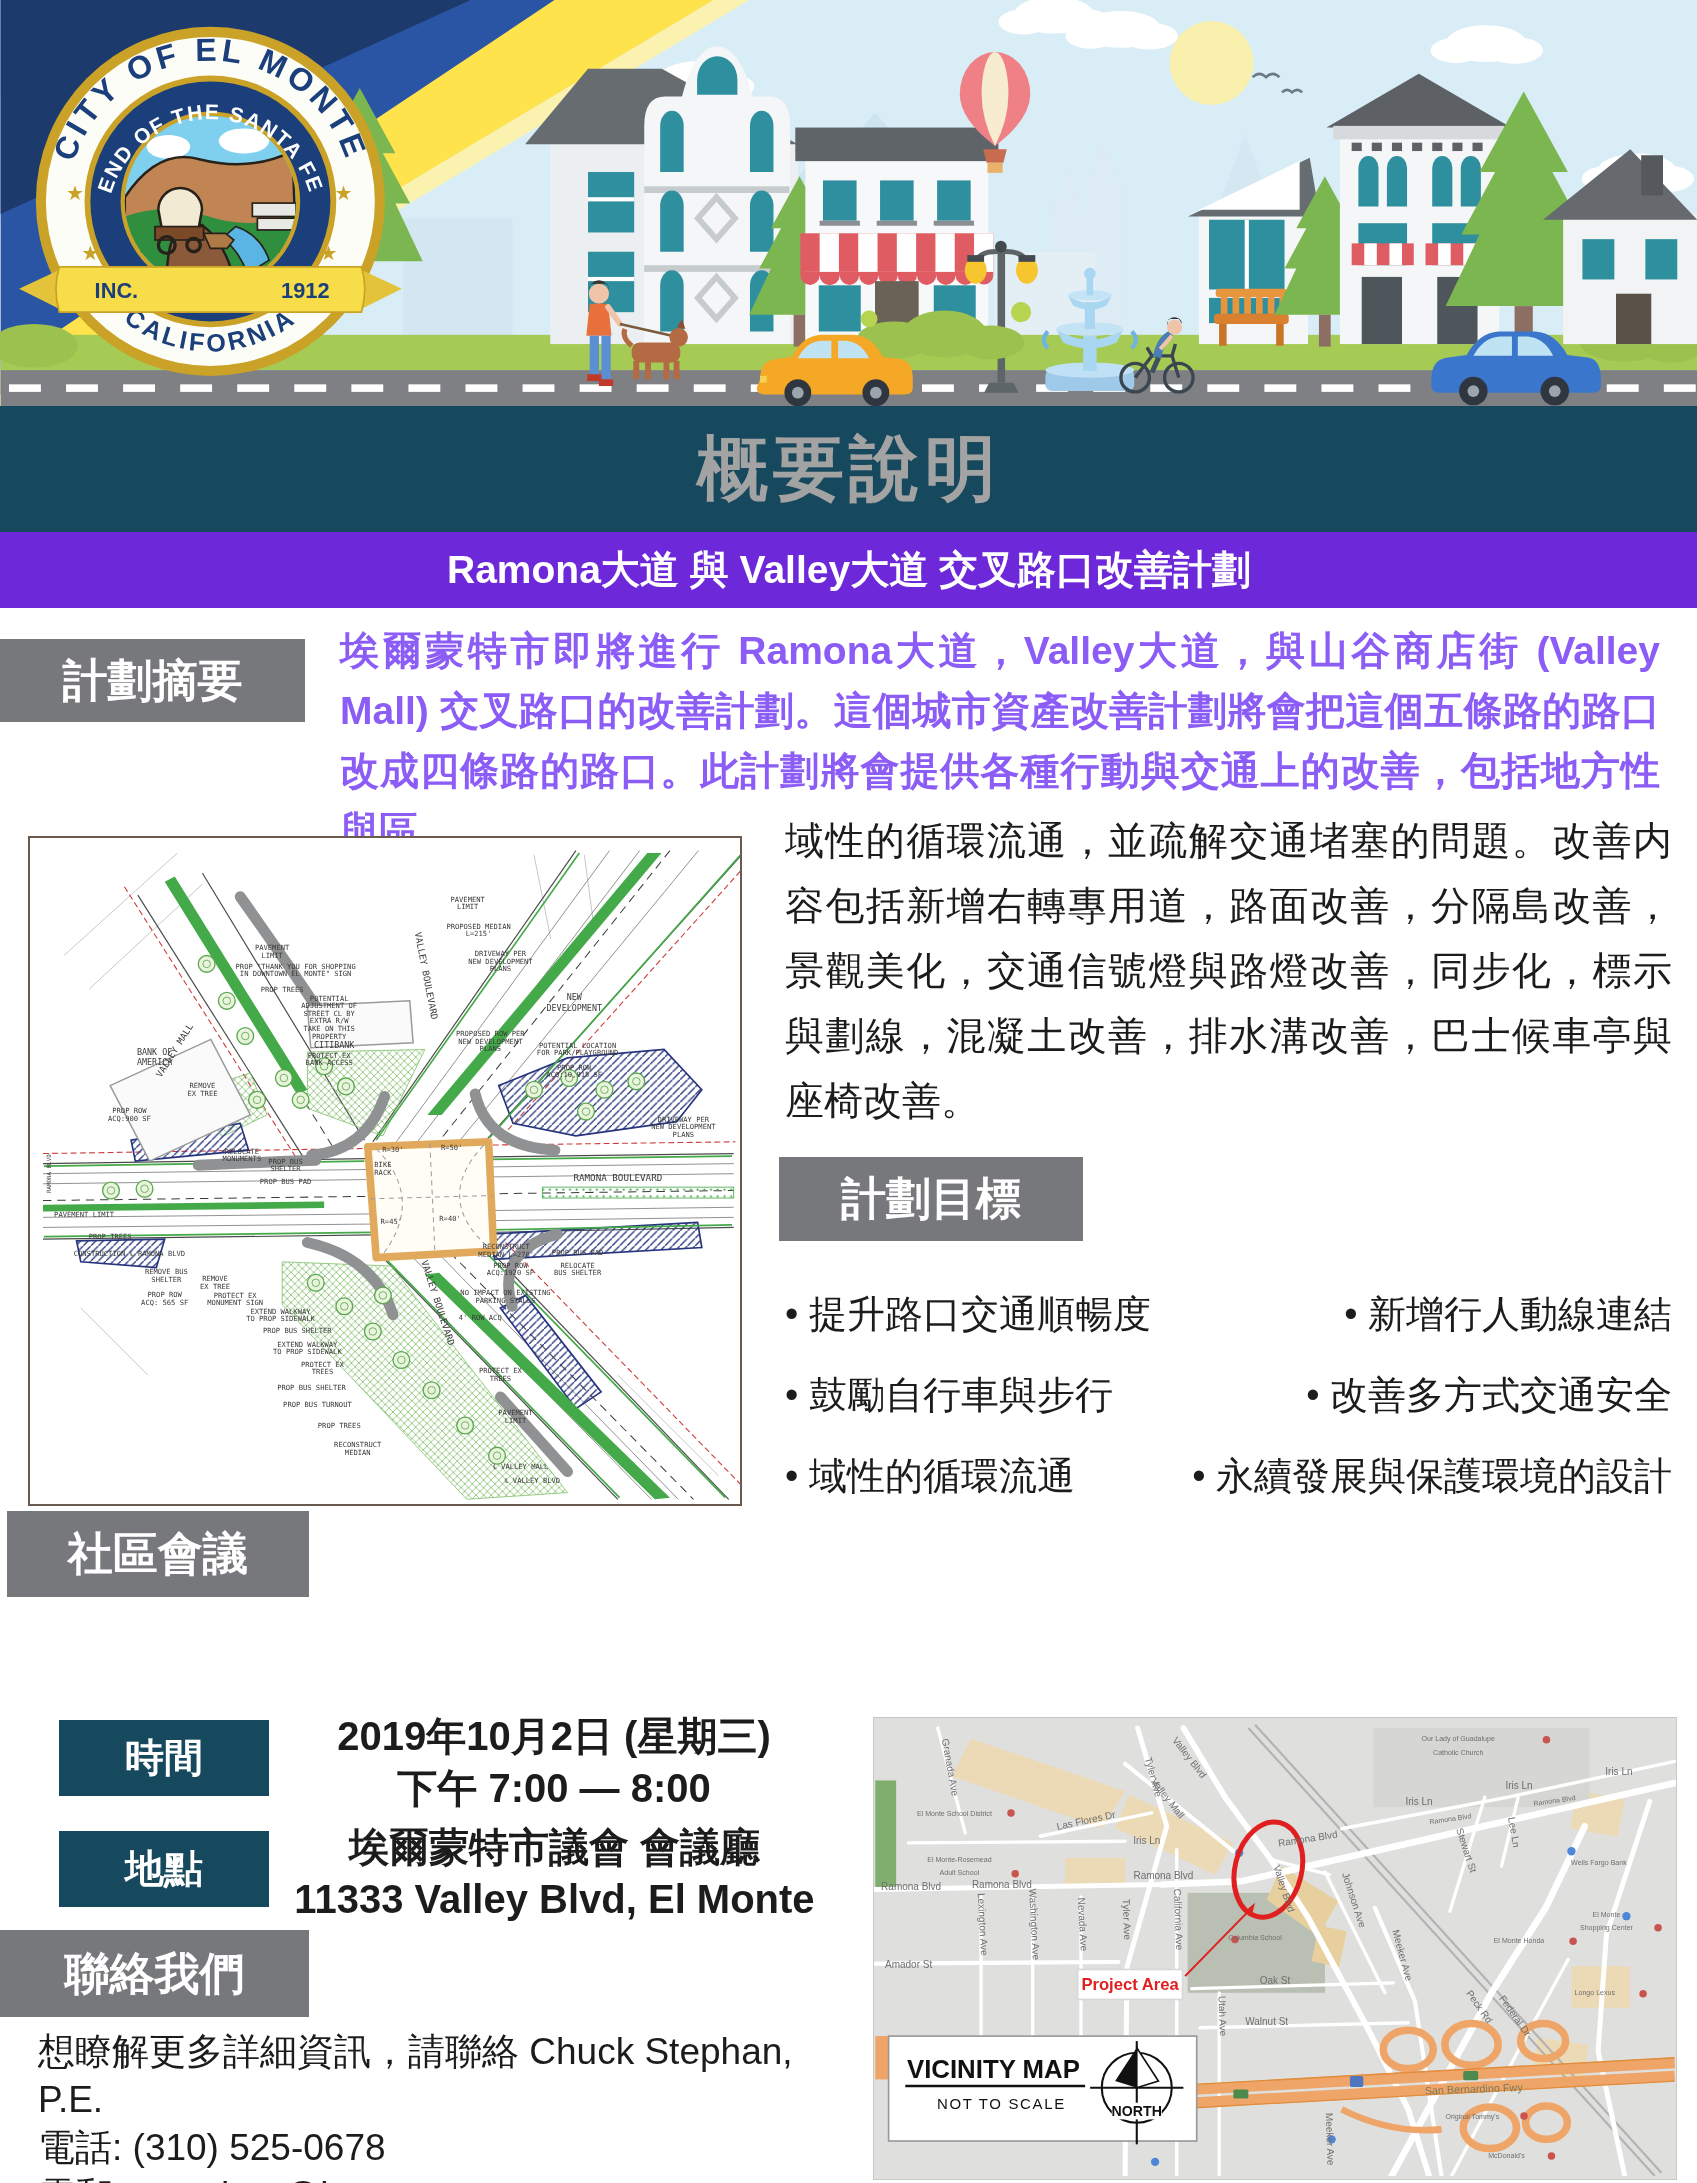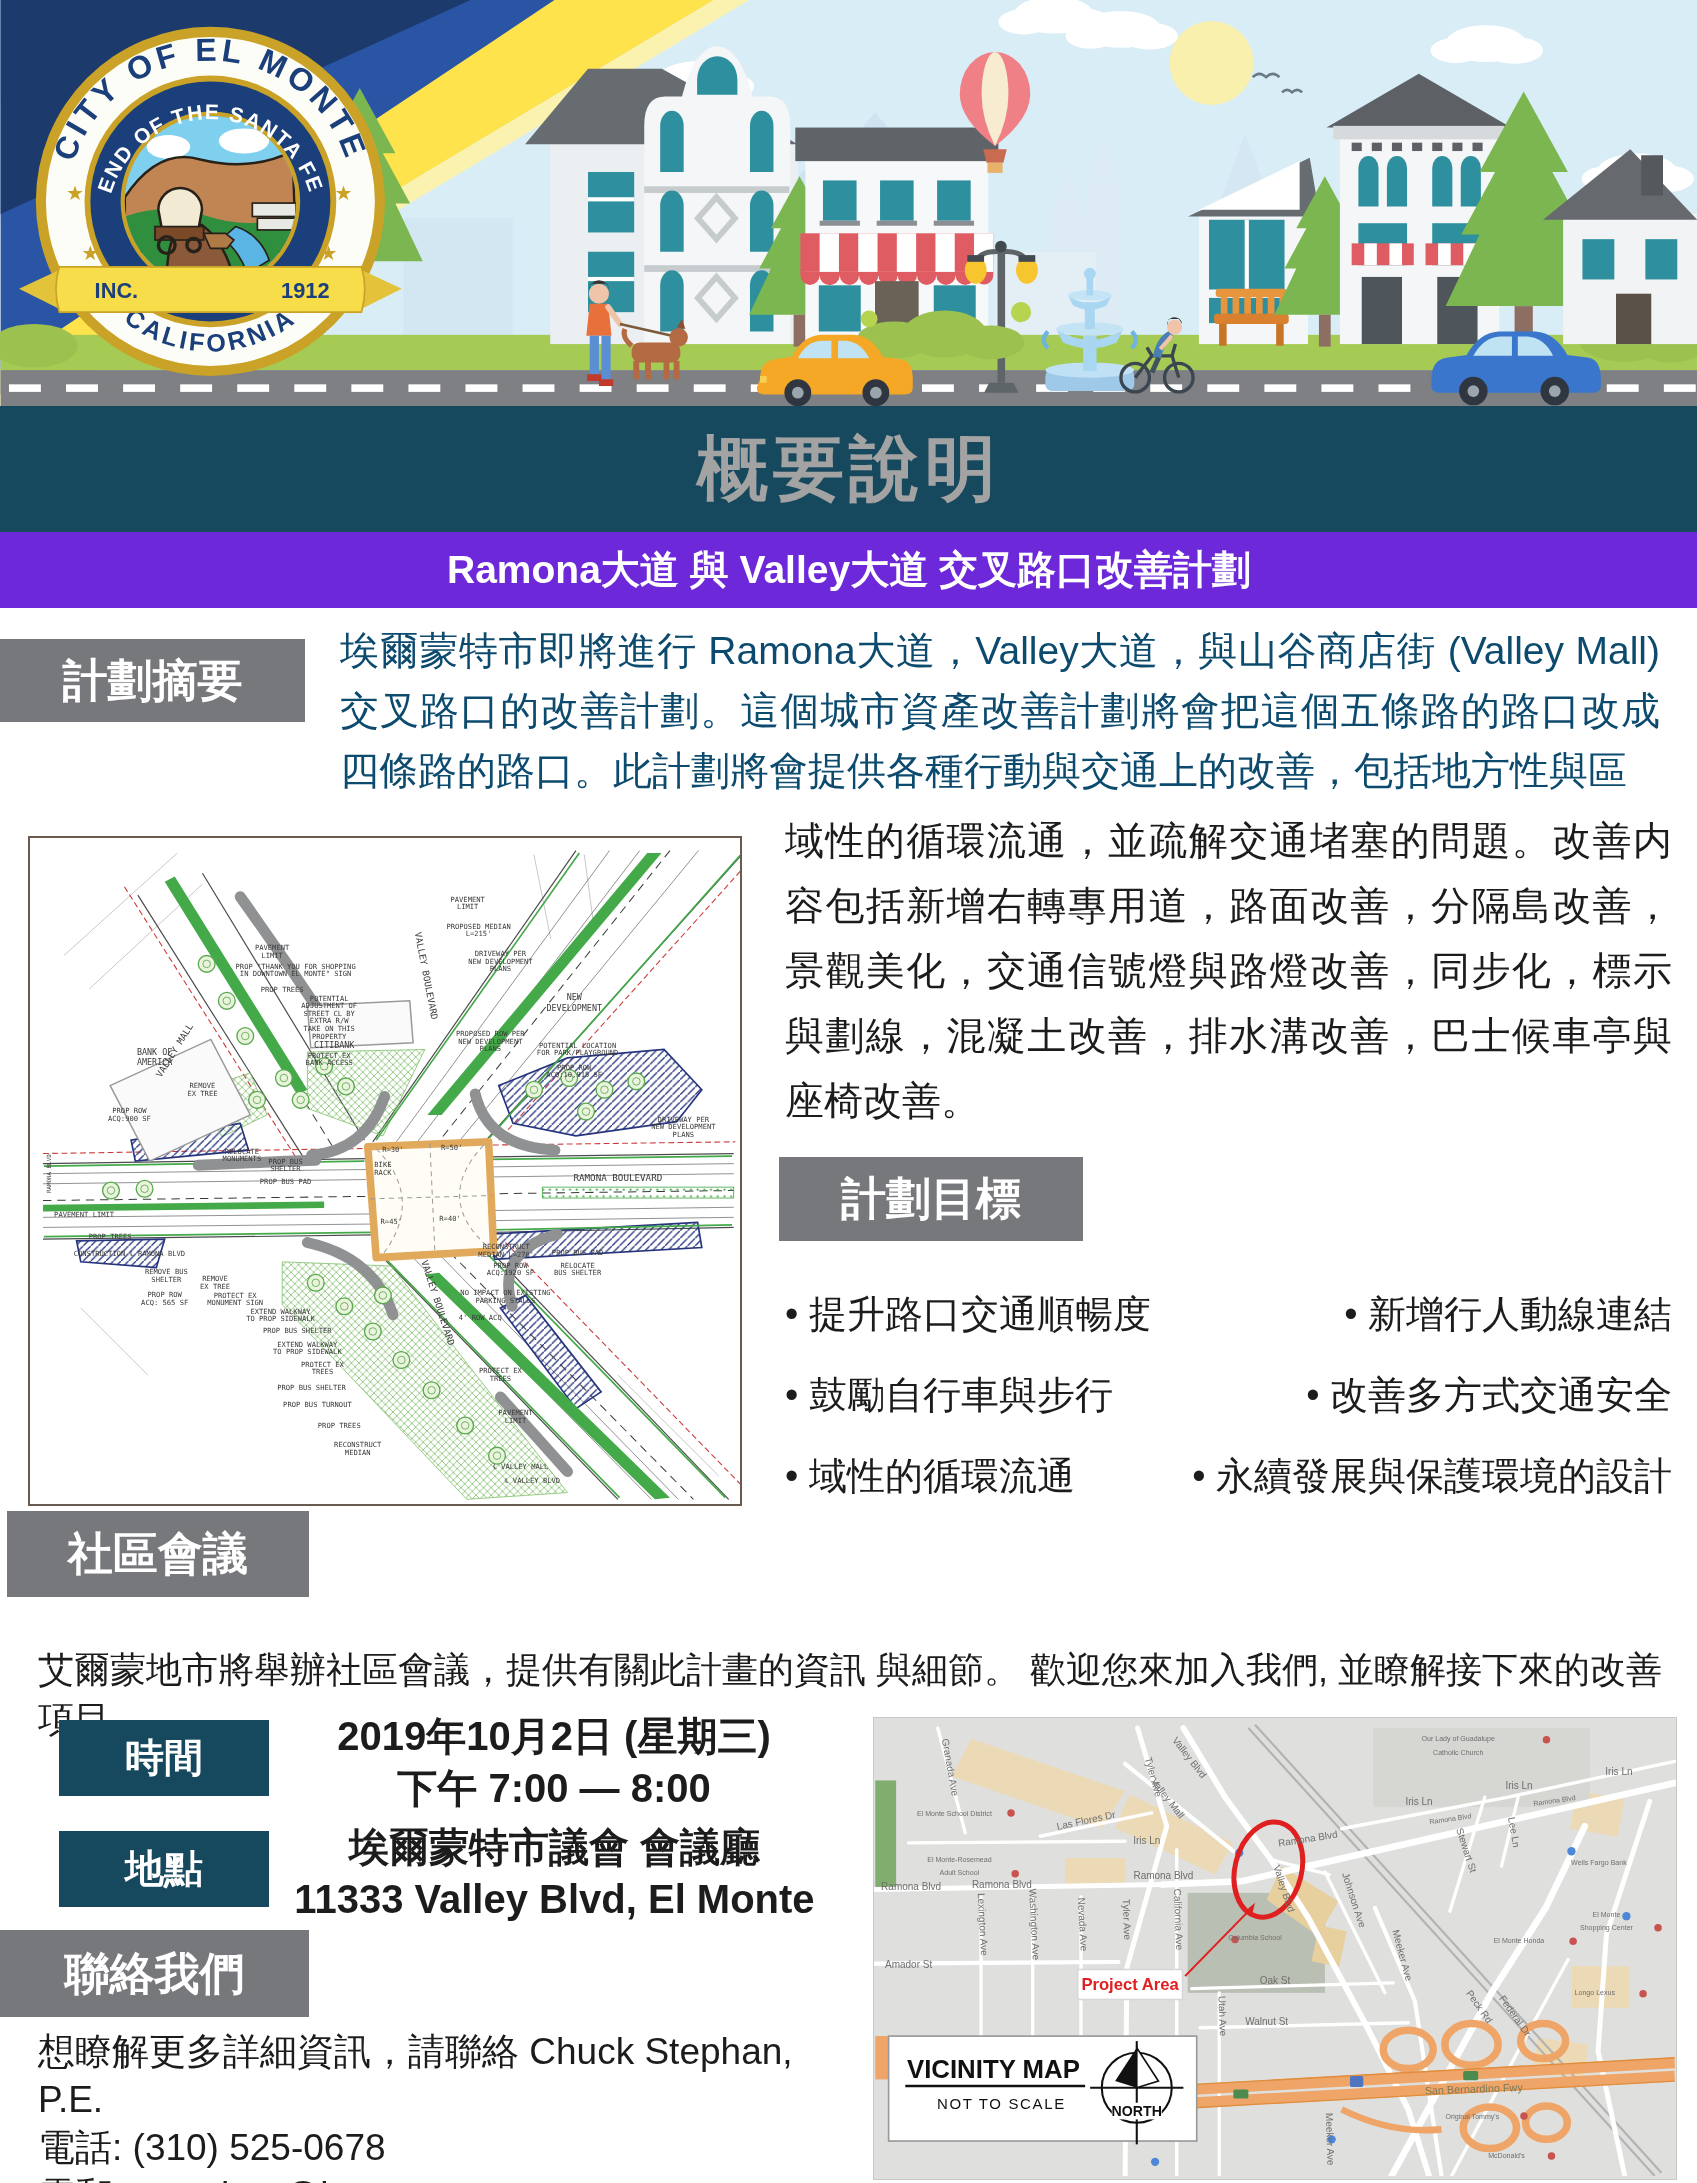--- a/index.html
+++ b/index.html
@@ -6,21 +6,21 @@
   .page{position:relative;width:1698px;height:2183px;background:#fff;overflow:hidden;
         font-family:"Liberation Sans",sans-serif;color:#231f20;}
   .abs{position:absolute;}
   .tag{display:flex;align-items:center;justify-content:center;color:#fff;font-weight:700;}
   .tag-gray{background:#77787b;}
   .tag-teal{background:#17495e;}
   .title-bar{left:0;top:406px;width:1698px;height:126px;background:#17495e;color:#a3a3a3;
              display:flex;align-items:center;justify-content:center;font-size:71px;font-weight:700;letter-spacing:5px;}
   .subtitle-bar{left:0;top:532px;width:1698px;height:76px;background:#6d28d9;color:#fff;
              display:flex;align-items:center;justify-content:center;font-size:39px;font-weight:700;}
-  .body-text{font-size:39px;line-height:60px;color:#0c4a6e;font-weight:400;text-align:justify;}
+  .body-text{font-size:39px;line-height:60px;color:#8b5cf6;font-weight:700;text-align:justify;}
   .cont-text{font-size:39px;line-height:65px;color:#1c1c1c;font-weight:500;text-align:justify;}
   .goals-rows{display:flex;flex-direction:column;gap:30px;font-size:38px;font-weight:500;color:#1c1c1c;}
   .goal-row{display:flex;justify-content:space-between;}
   .goal-item::before{content:"•  ";}
   .meeting-line{font-size:36px;font-weight:500;color:#1c1c1c;}
   .center-block{text-align:center;font-size:40px;font-weight:700;color:#1c1c1c;line-height:52px;}
   .contact-block{font-size:37px;font-weight:500;color:#1c1c1c;line-height:48px;}
   figure{margin:0;}
   .plan-frame{border:2.5px solid #6b5a50;background:#fff;}
   .map-frame{border:0.8px solid #c8c8c5;background:#dfe0dd;}
@@ -693,21 +693,20 @@
       <span class="goal-item">鼓勵自行車與步行</span>
       <span class="goal-item">改善多方式交通安全</span>
     </div>
     <div class="goal-row">
       <span class="goal-item">域性的循環流通</span>
       <span class="goal-item">永續發展與保護環境的設計</span>
     </div>
   </div>
 
   <div class="abs tag tag-gray" style="left:6.7px;top:1511px;width:302px;height:86px;font-size:45px">社區會議</div>
-  <p class="abs meeting-line" style="left:38px;top:1646px;width:1633px;margin:0">艾爾蒙地市將舉辦社區會議，提供有關此計畫的資訊 與細節。 歡迎您來加入我們, 並瞭解接下來的改善項目。</p>
 
   <div class="abs tag tag-teal" style="left:59px;top:1720px;width:210px;height:76px;font-size:39px">時間</div>
   <div class="abs center-block" style="left:277px;top:1710px;width:554px">
     <div>2019年10月2日 (星期三)</div>
     <div>下午 7:00 — 8:00</div>
   </div>
 
   <div class="abs tag tag-teal" style="left:59px;top:1831px;width:210px;height:76px;font-size:39px">地點</div>
   <div class="abs center-block" style="left:244px;top:1821px;width:621px">
     <div>埃爾蒙特市議會 會議廳</div>

